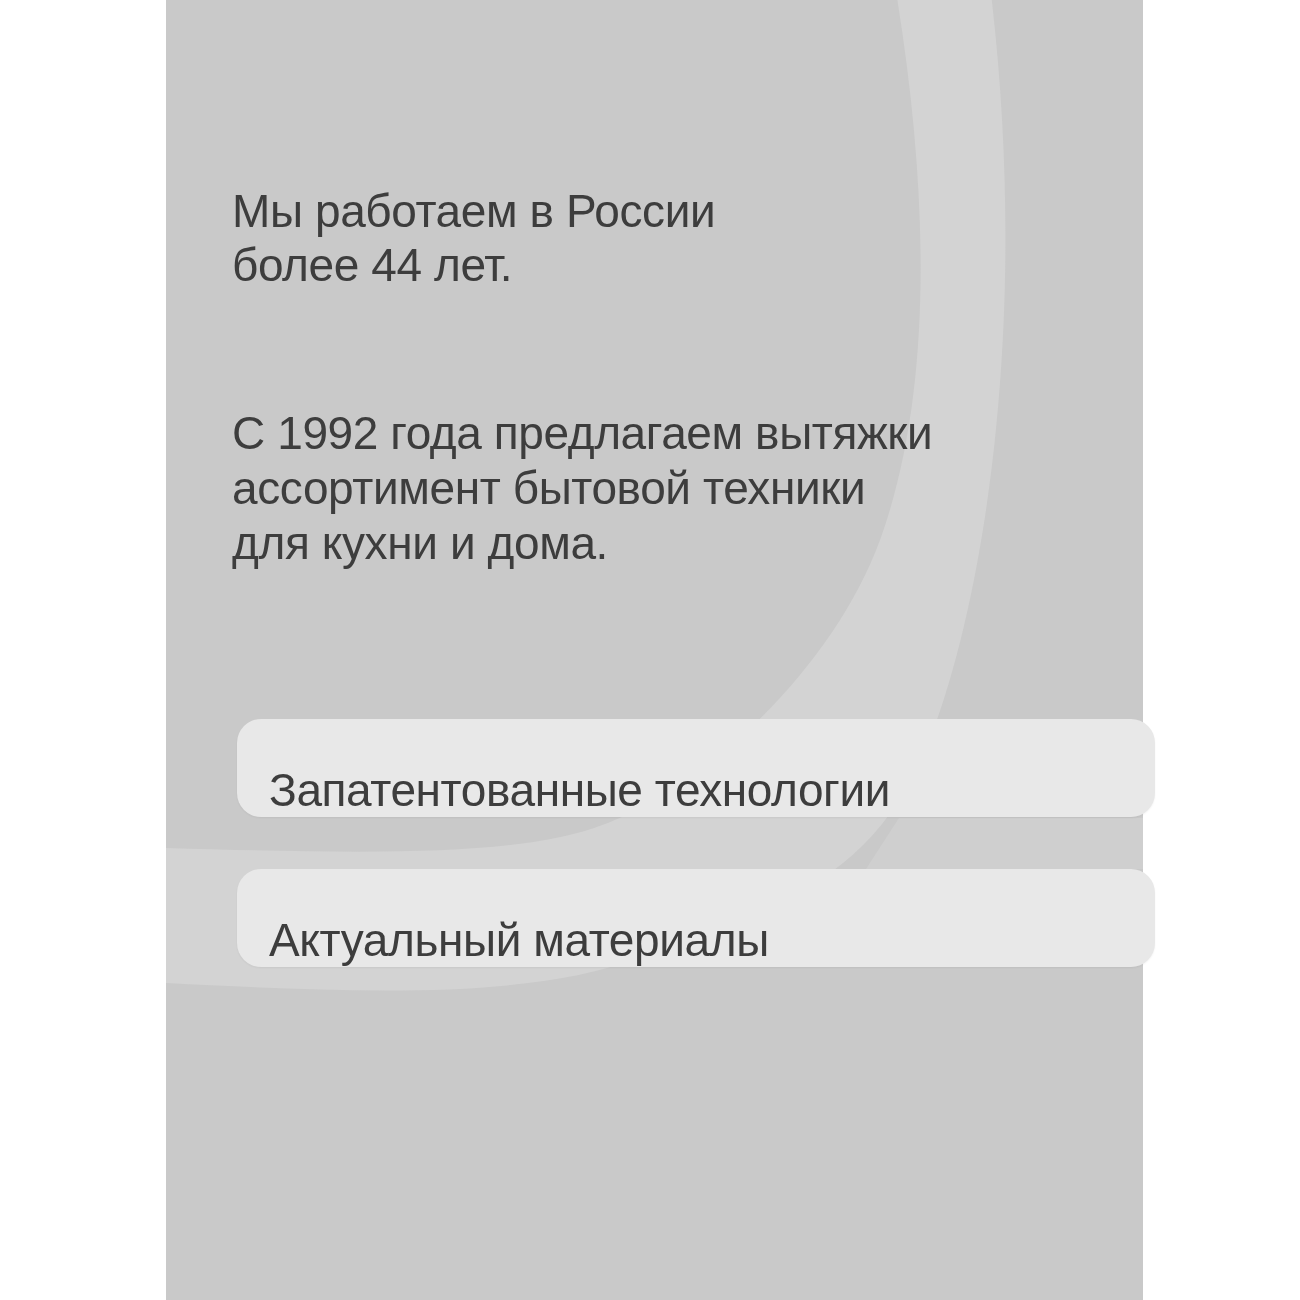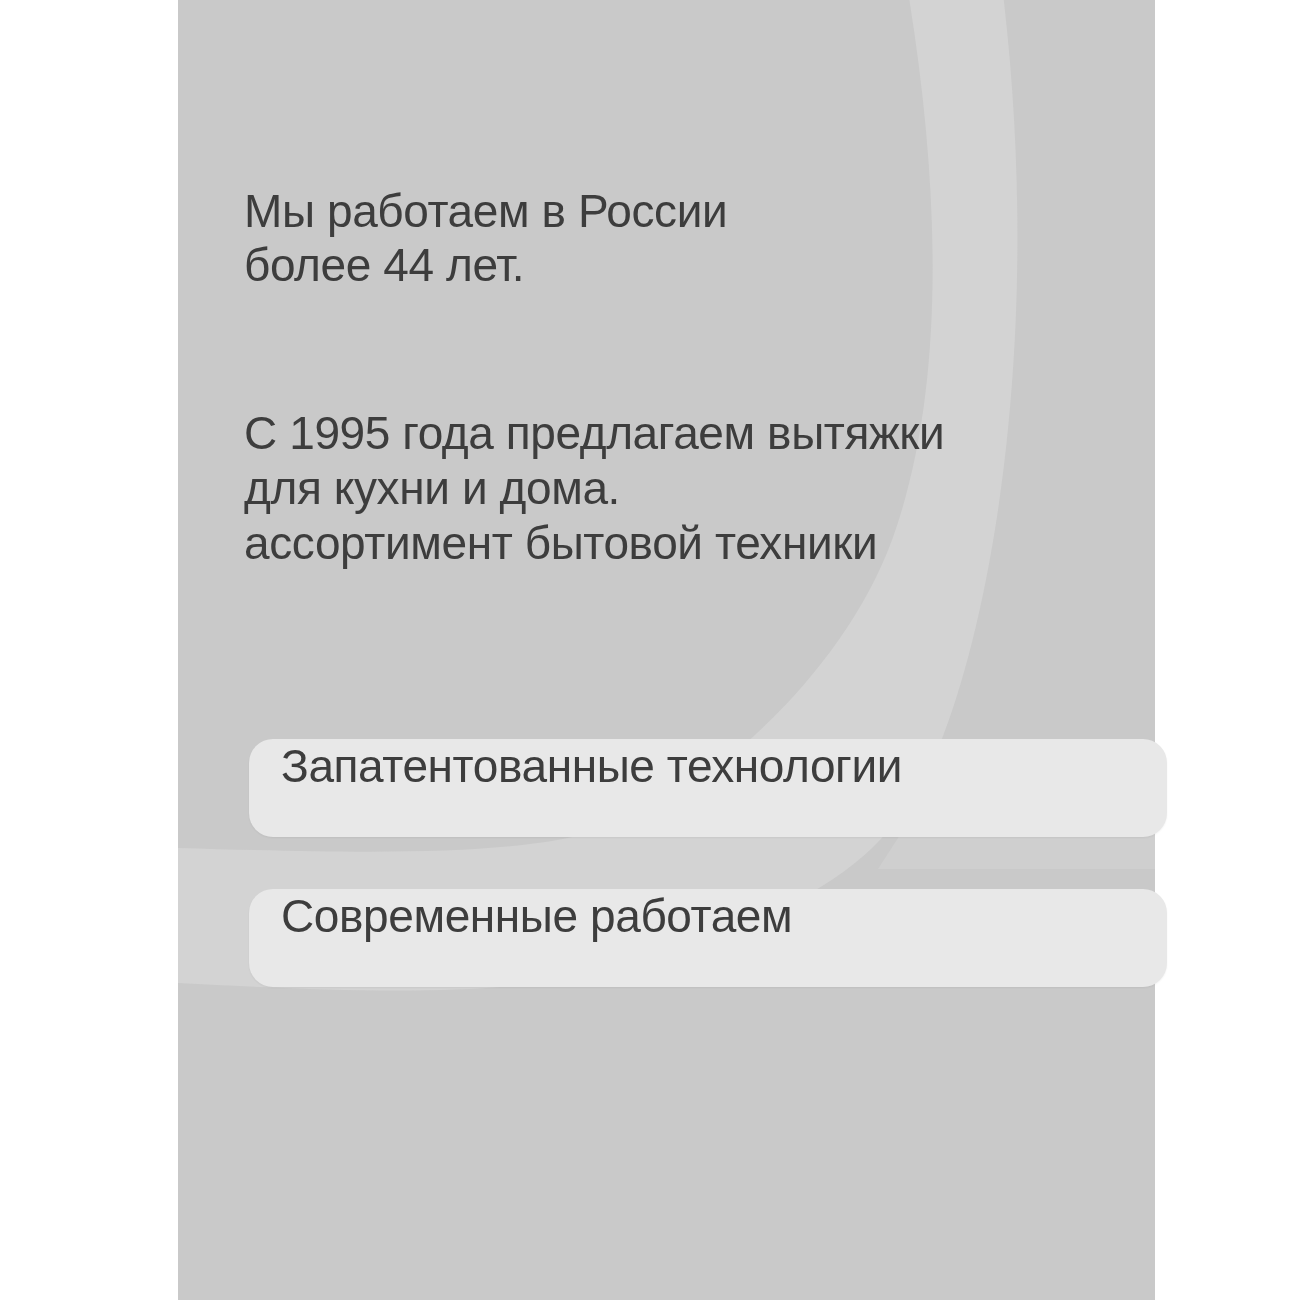--- a/index.html
+++ b/index.html
@@ -4,21 +4,21 @@
 <style>
   html, body { margin: 0; padding: 0; }
   body {
     width: 1300px; height: 1300px;
     background: var(--page-bg, #ffffff);
     font-family: "Liberation Sans", "DejaVu Sans", sans-serif;
     position: relative;
     overflow: hidden;
   }
   .page {
-    position: absolute; left: 16px; top: 0;
+    position: absolute; left: 4px; top: 0;
     width: 1104px; height: 1300px;
     background: var(--page-bg, #ffffff);
   }
   .card {
     position: absolute; left: 162px; top: 0;
     width: 977px; height: 1300px;
     background: var(--card-bg, #c9c9c9);
   }
   .decor {
     position: absolute; left: 0; top: 0;
@@ -39,23 +39,22 @@
     font-size: 46px; line-height: 55px;
     letter-spacing: -0.4px;
     color: var(--text, #3d3d3d);
     white-space: nowrap;
   }
   .pill {
     position: absolute; left: 71px;
     width: 918px; height: 98px;
     background: var(--pill-bg, #e8e8e8);
     border-radius: 24px;
-    display: flex; align-items: flex-start;
+    display: flex; align-items: flex-end;
     box-shadow: 0 1px 2px rgba(0,0,0,0.05);
-    margin-top: 20px;
   }
   .pill-1 { top: 719px; }
   .pill-2 { top: 869px; }
   .pill-3 { top: 1019px; }
   .pill-label {
     padding-left: 32px;
     font-size: 46px;
     letter-spacing: -0.4px;
     color: var(--text, #3d3d3d);
     white-space: nowrap;
@@ -79,26 +78,26 @@
                Z"></path>
       <path class="ripple-faint" d="M 700 869 L 733 818 L 977 818 L 977 869 Z"></path>
     </svg>
 
     <div class="heading">
       <div>Мы работаем в России</div>
       <div>более 44 лет.</div>
     </div>
 
     <div class="paragraph">
-      <div>С 1995 года предлагаем вытяжки</div>
+      <div>С 1992 года предлагаем вытяжки</div>
+      <div>ассортимент бытовой техники</div>
       <div>для кухни и дома.</div>
-      <div>ассортимент бытовой техники</div>
     </div>
 
     <div class="pill pill-1">
       <span class="pill-label">Запатентованные технологии</span>
     </div>
     <div class="pill pill-2">
-      <span class="pill-label">Современные работаем</span>
+      <span class="pill-label">Актуальный материалы</span>
     </div>
 
   </div>
 </div>
 
 </body></html>

